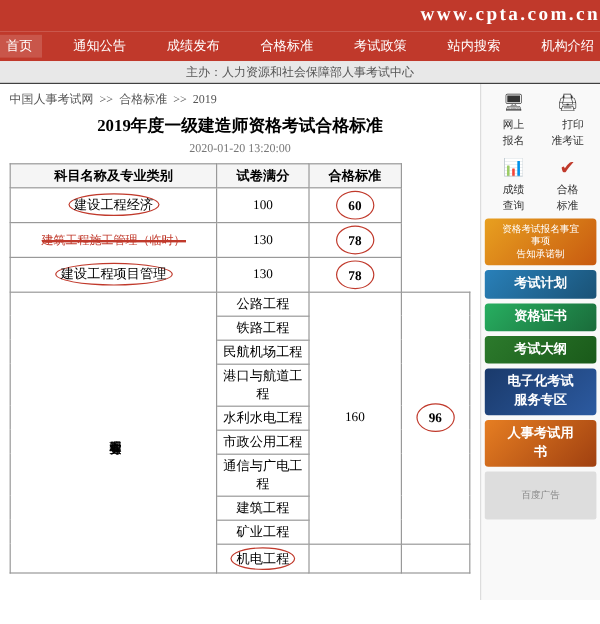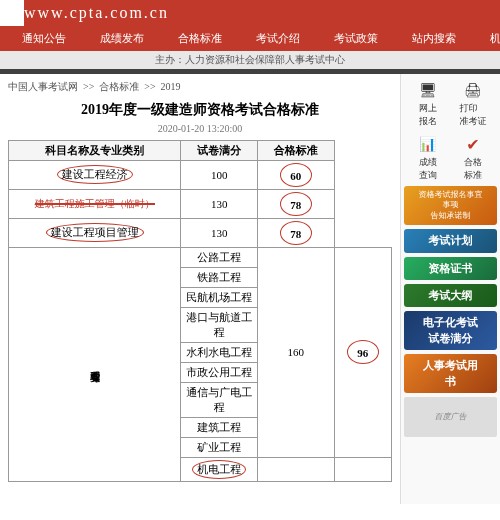--- a/index.html
+++ b/index.html
@@ -1,27 +1,26 @@
 <!DOCTYPE html>
 <html><head>
   <meta charset="utf-8">
   <style>
     * { margin: 0; padding: 0; box-sizing: border-box; }
     body { font-family: SimSun, '宋体', serif; font-size: 12px; background: #fff; width: 500px; height: 520px; overflow: hidden; }
     
     
     .top-banner {
       background: #c0392b;
-      text-align: left;
+      text-align: right;
       padding: 4px 0;
       color: #fff;
       font-size: 16px;
-      font-weight: normal;
+      font-weight: bold;
       letter-spacing: 2px;
-      margin-left: 24px;
     }
     
     
     .nav-bar {
       background: #c0392b;
       display: flex;
       justify-content: center;
       padding: 3px 0;
       gap: 18px;
     }
@@ -34,21 +33,21 @@
     }
     .nav-item.active { background: rgba(255,255,255,0.15); }
     
     
     .sub-banner {
       background: #e8e8e8;
       text-align: center;
       font-size: 10px;
       color: #555;
       padding: 2px 0;
-      border-bottom: 5px solid #404040;
+      border-bottom: 1px solid #404040;
     }
     
     
     .main-area {
       display: flex;
       height: 430px;
     }
     
     
     .left-content {
@@ -210,21 +209,20 @@
 
 <div class="top-banner">
   <span>www.cpta.com.cn</span>
 </div>
 
 <div class="nav-bar">
   <div class="nav-item active">首页</div>
   <div class="nav-item">通知公告</div>
   <div class="nav-item">成绩发布</div>
   <div class="nav-item">合格标准</div>
-  <div class="nav-item">考试介绍</div>
   <div class="nav-item">考试政策</div>
   <div class="nav-item">站内搜索</div>
   <div class="nav-item">机构介绍</div>
 </div>
 
 <div class="sub-banner">
   <span>主办：人力资源和社会保障部人事考试中心</span>
 </div>
 
 <div class="main-area">
@@ -328,21 +326,21 @@
 
   <div class="right-sidebar">
 
     <div class="sidebar-icon-row">
       <div class="sidebar-icon-item">
         <div class="icon-box">🖥</div>
         <span style="font-size:9px;text-align:center;">网上<br>报名</span>
       </div>
       <div class="sidebar-icon-item">
         <div class="icon-box">🖨</div>
-        <span style="font-size:9px;text-align:left;">打印<br>准考证</span>
+        <span style="font-size:9px;text-align:right;">打印<br>准考证</span>
       </div>
     </div>
     <div class="sidebar-icon-row">
       <div class="sidebar-icon-item">
         <div class="icon-box">📊</div>
         <span style="font-size:9px;text-align:center;">成绩<br>查询</span>
       </div>
       <div class="sidebar-icon-item">
         <div class="icon-box" style="color:#c0392b;font-size:16px;">✔</div>
         <span style="font-size:9px;text-align:left;">合格<br>标准</span>
@@ -355,27 +353,27 @@
     <div class="sidebar-banner blue">
       <span class="sidebar-banner-title">考试计划</span>
     </div>
     <div class="sidebar-banner green">
       <span class="sidebar-banner-title">资格证书</span>
     </div>
     <div class="sidebar-banner" style="background: linear-gradient(135deg, #2c7a2c, #1a5a1a);">
       <span class="sidebar-banner-title">考试大纲</span>
     </div>
     <div class="sidebar-banner darkblue">
-      <span class="sidebar-banner-title">电子化考试 试卷满分</span>
+      <span class="sidebar-banner-title">电子化考试 服务专区</span>
     </div>
     <div class="sidebar-banner orange2">
       <span class="sidebar-banner-title">人事考试用书</span>
     </div>
     <div class="sidebar-img-placeholder">
-      <span style="font-size:8px; color:#888;font-style:italic;">百度广告</span>
+      <span style="font-size:8px; color:#888;">百度广告</span>
     </div>
   </div>
 </div>
 
 <style>
   
   .exam-table { position: relative; }
   .category-td {
     writing-mode: vertical-rl;
     text-orientation: mixed;

